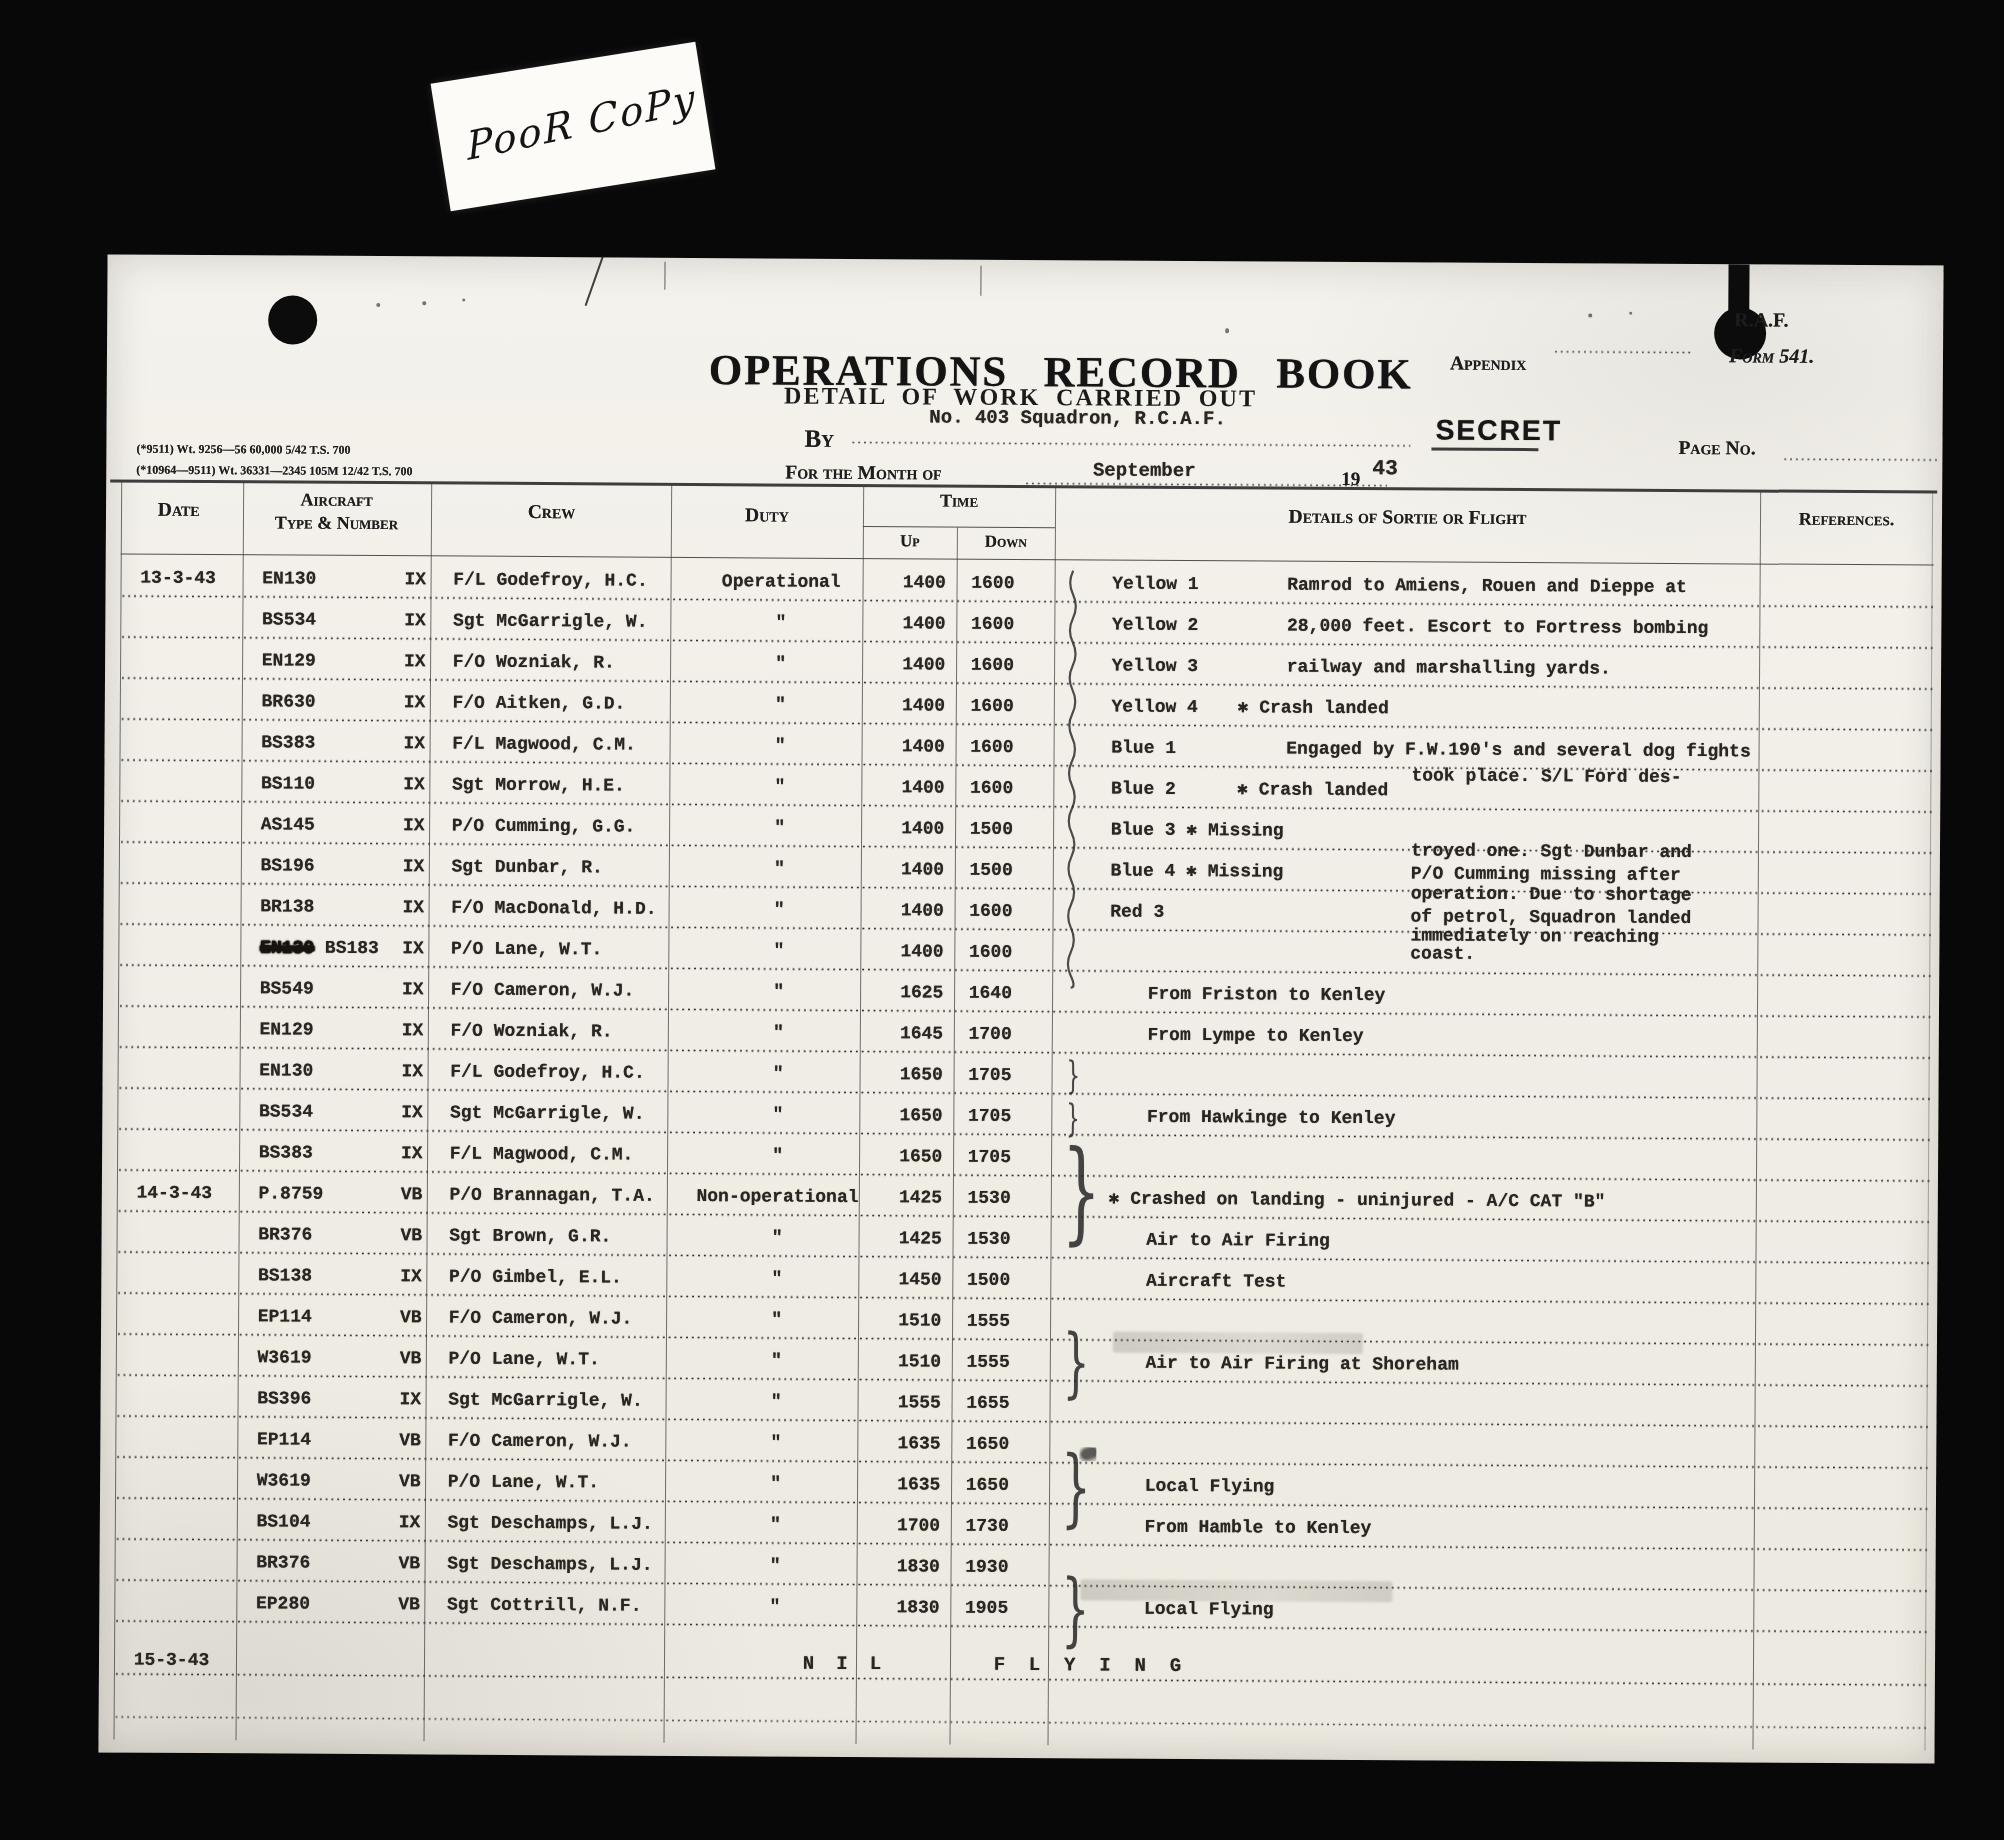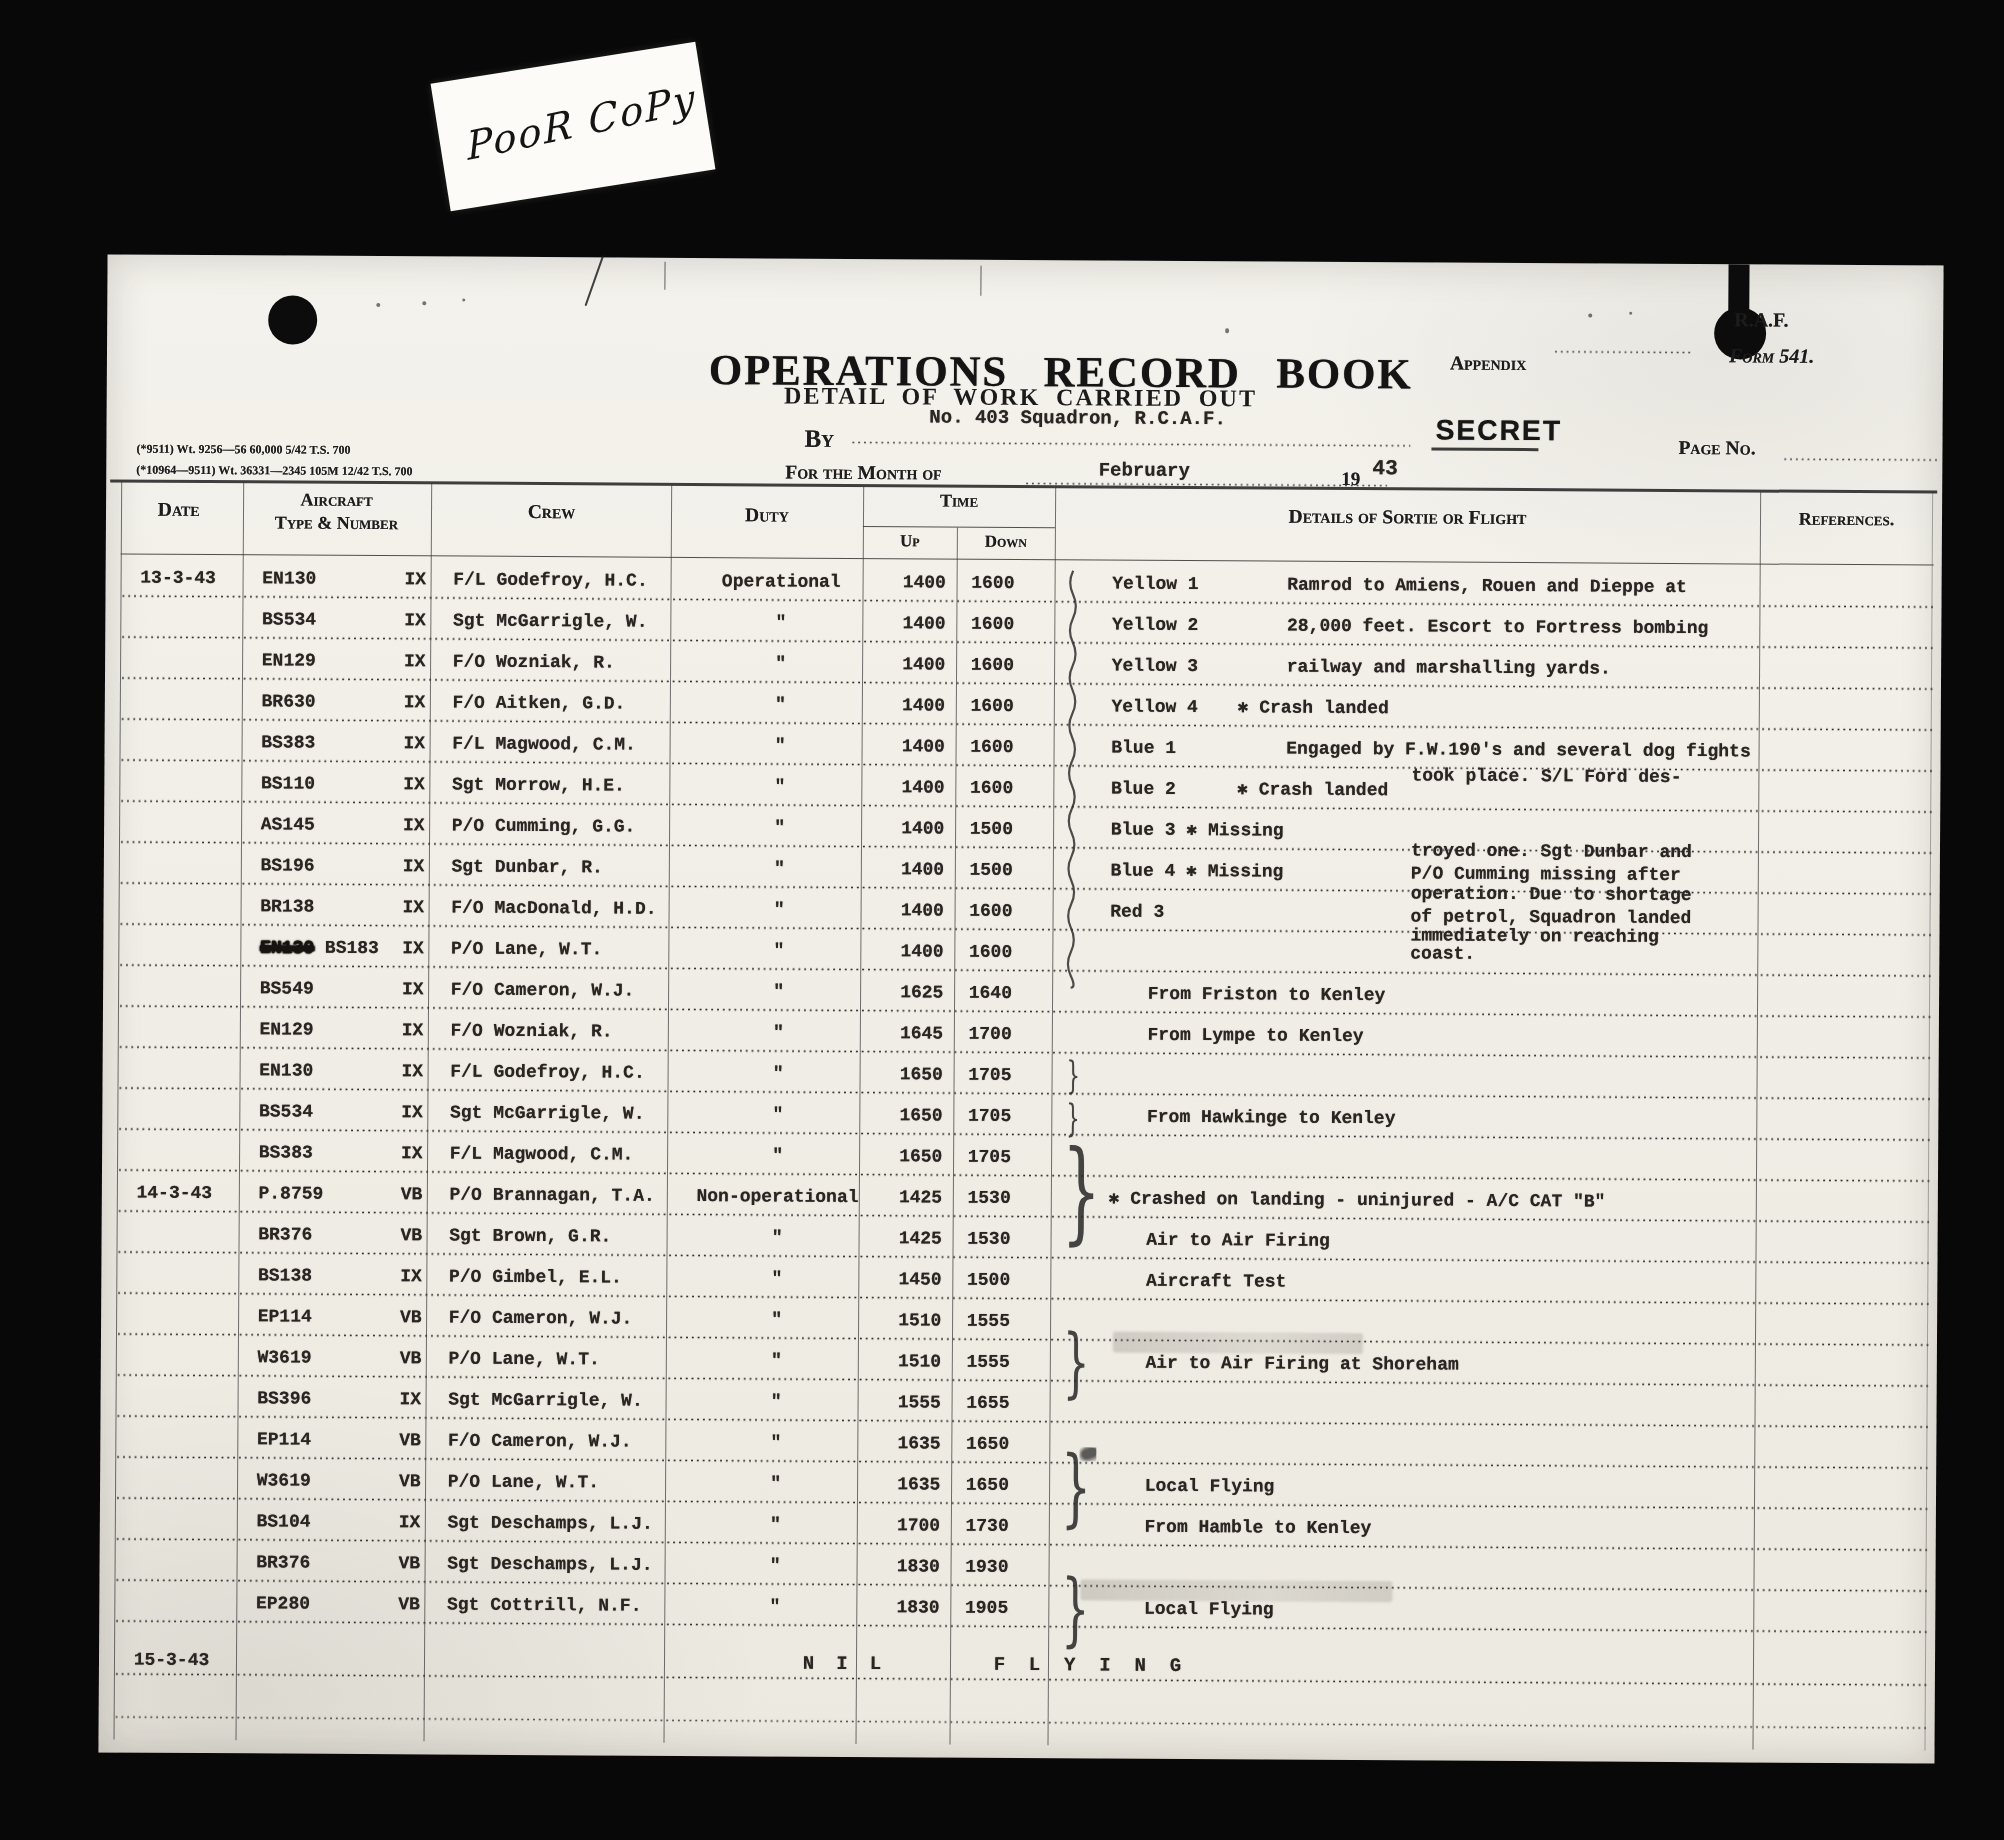--- a/index.html
+++ b/index.html
@@ -101,21 +101,21 @@
     <div style="position:absolute;left:1325px;top:185px;width:107px;height:3.1px;background:#1d1d1d;opacity:.85;"></div>
 
     <div class="fm" style="left:1572px;top:173px;font-size:19.6px;">Page No.</div>
     <div class="dots" style="left:1676px;top:193px;width:156px;"></div>
 
     <div class="fm" style="left:698px;top:166px;font-size:25px;">By</div>
     <div class="tw ctr" style="position:absolute;left:681px;top:147px;width:580px;font-size:19px;">No. 403 Squadron, R.C.A.F.</div>
     <div class="dots" style="left:744px;top:182px;width:560px;"></div>
 
     <div class="fm" style="left:679px;top:203px;font-size:19.6px;">For the Month of</div>
-    <div class="tw ctr" style="position:absolute;left:962px;top:199px;width:152px;font-size:19px;">February</div>
+    <div class="tw ctr" style="position:absolute;left:962px;top:199px;width:152px;font-size:19px;">September</div>
     <div class="dots" style="left:918px;top:222px;width:363px;"></div>
     <div class="fm" style="left:1235px;top:206px;font-size:19px;">19</div>
     <div class="tw" style="position:absolute;left:1266px;top:194px;font-size:21.4px;">43</div>
 
     <div class="fm" style="left:30px;top:187px;font-size:12px;font-variant:normal;">(*9511)  Wt. 9256—56  60,000  5/42  T.S.  700</div>
     <div class="fm" style="left:30px;top:208px;font-size:12px;font-variant:normal;">(*10964—9511)  Wt. 36331—2345  105M  12/42  T.S.  700</div>
 
     <div style="position:absolute;left:3.6px;top:225px;width:1827px;height:2.7px;background:#2a2a2a;opacity:.9;"></div>
     <div class="hline" style="left:14.7px;top:299px;width:1813px;"></div>
     <div class="hline" style="left:757px;top:267px;width:192px;height:1.3px;"></div>

